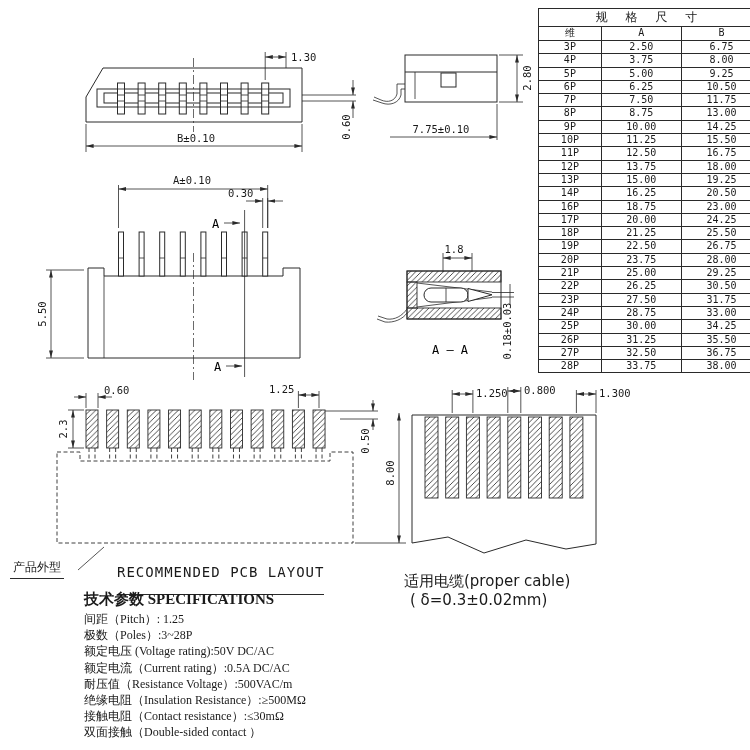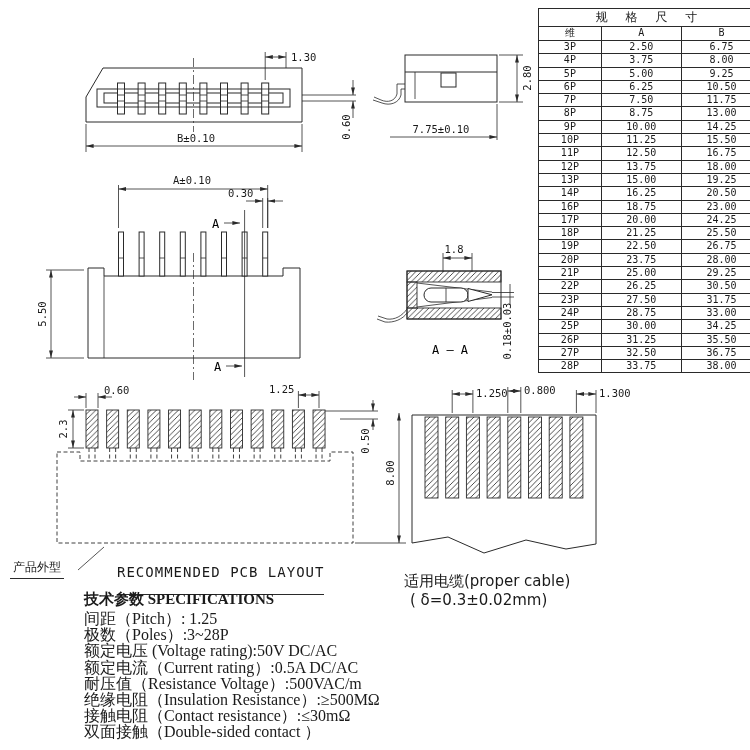--- a/index.html
+++ b/index.html
@@ -27,21 +27,21 @@
   
   .abs{position:absolute;}
   #prod-label{left:10px;top:559px;font:12px "DejaVu Sans",sans-serif;border-bottom:1px solid #2a2a2a;
               padding:0 3px 2px 3px;}
   #pcb-title{left:117px;top:564px;font:14px "DejaVu Sans Mono",monospace;letter-spacing:1px;
              border-bottom:1.5px solid #2a2a2a;padding-bottom:14px;white-space:nowrap;}
   #cable-cap{left:396px;top:572px;font:15px "DejaVu Sans",sans-serif;line-height:19px;white-space:nowrap;margin-left:8px;}
   #cable-cap .l2{padding-left:6px;}
   #specs{left:84px;top:590px;width:320px;font-family:"Liberation Serif","DejaVu Serif",serif;}
   #specs .hd{font-size:15px;font-weight:bold;margin-bottom:2px;}
-  #specs .spec-line{font-size:16px;line-height:16.2px;white-space:nowrap;}
+  #specs .spec-line{font-size:12px;line-height:16.2px;white-space:nowrap;}
 </style>
 </head>
 <body>
 
 <div id="page">
 
 <svg width="750" height="750" viewBox="0 0 750 750">
   <defs>
     <marker id="arw" markerWidth="10" markerHeight="7" refX="9.5" refY="3" orient="auto-start-reverse">
       <path d="M0,0.6 L9.5,3 L0,5.4 Z" fill="#2a2a2a"></path>

